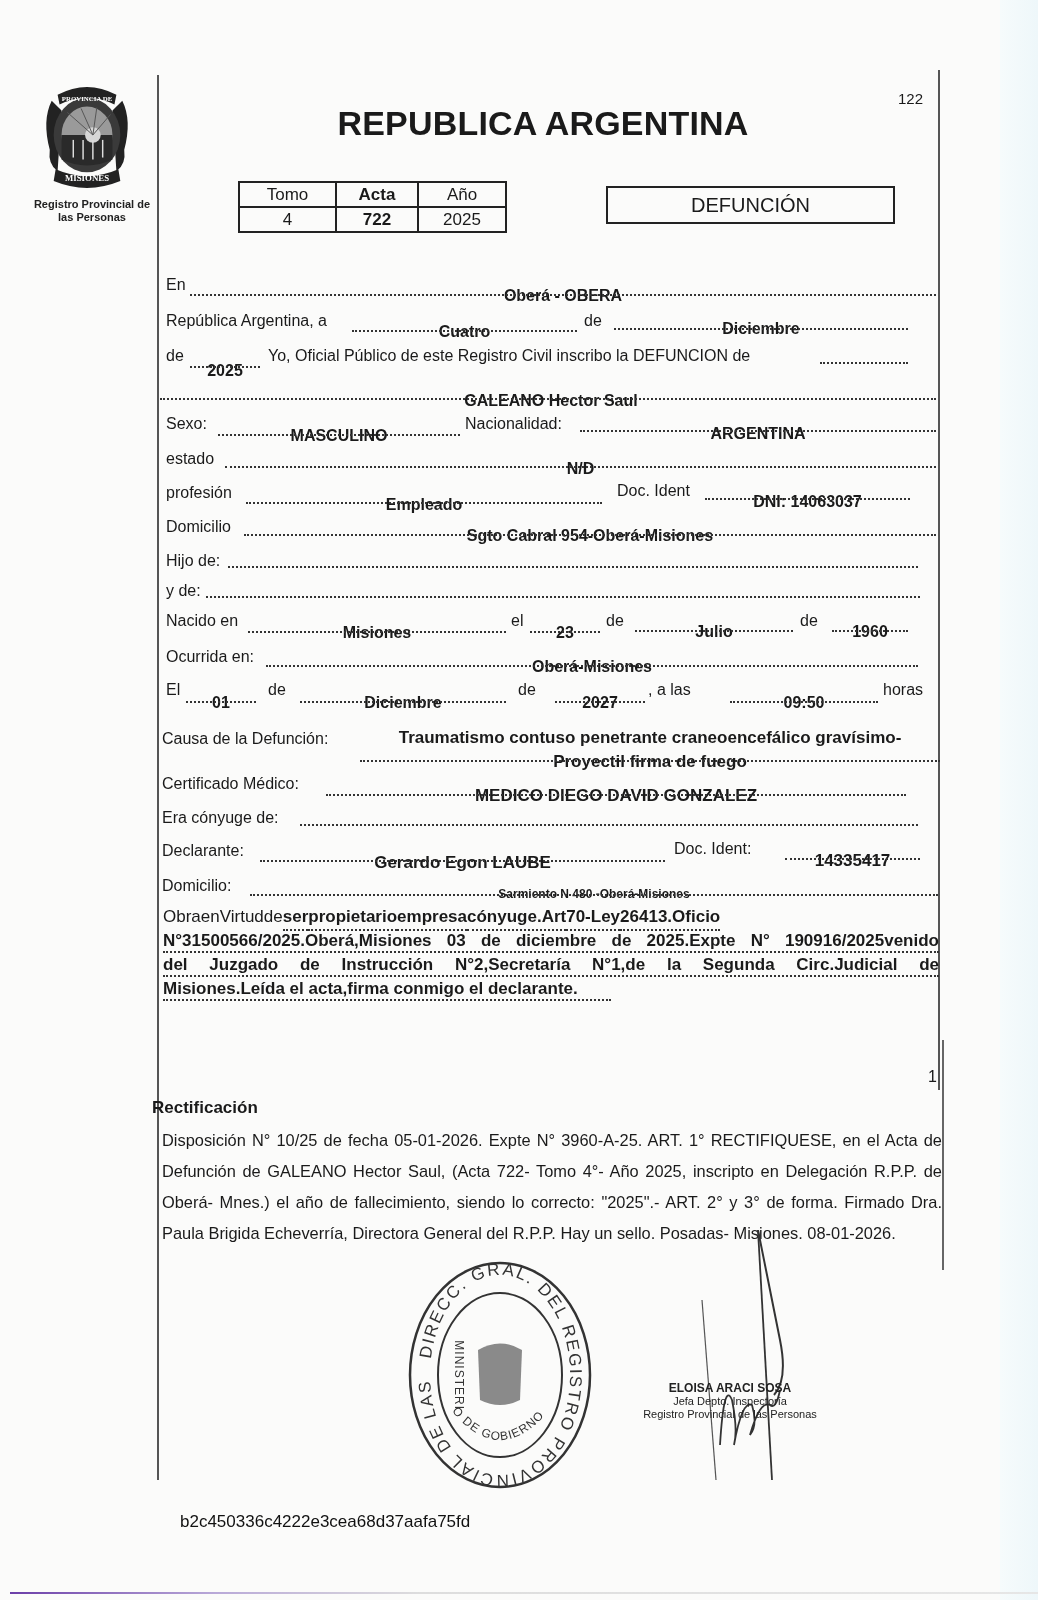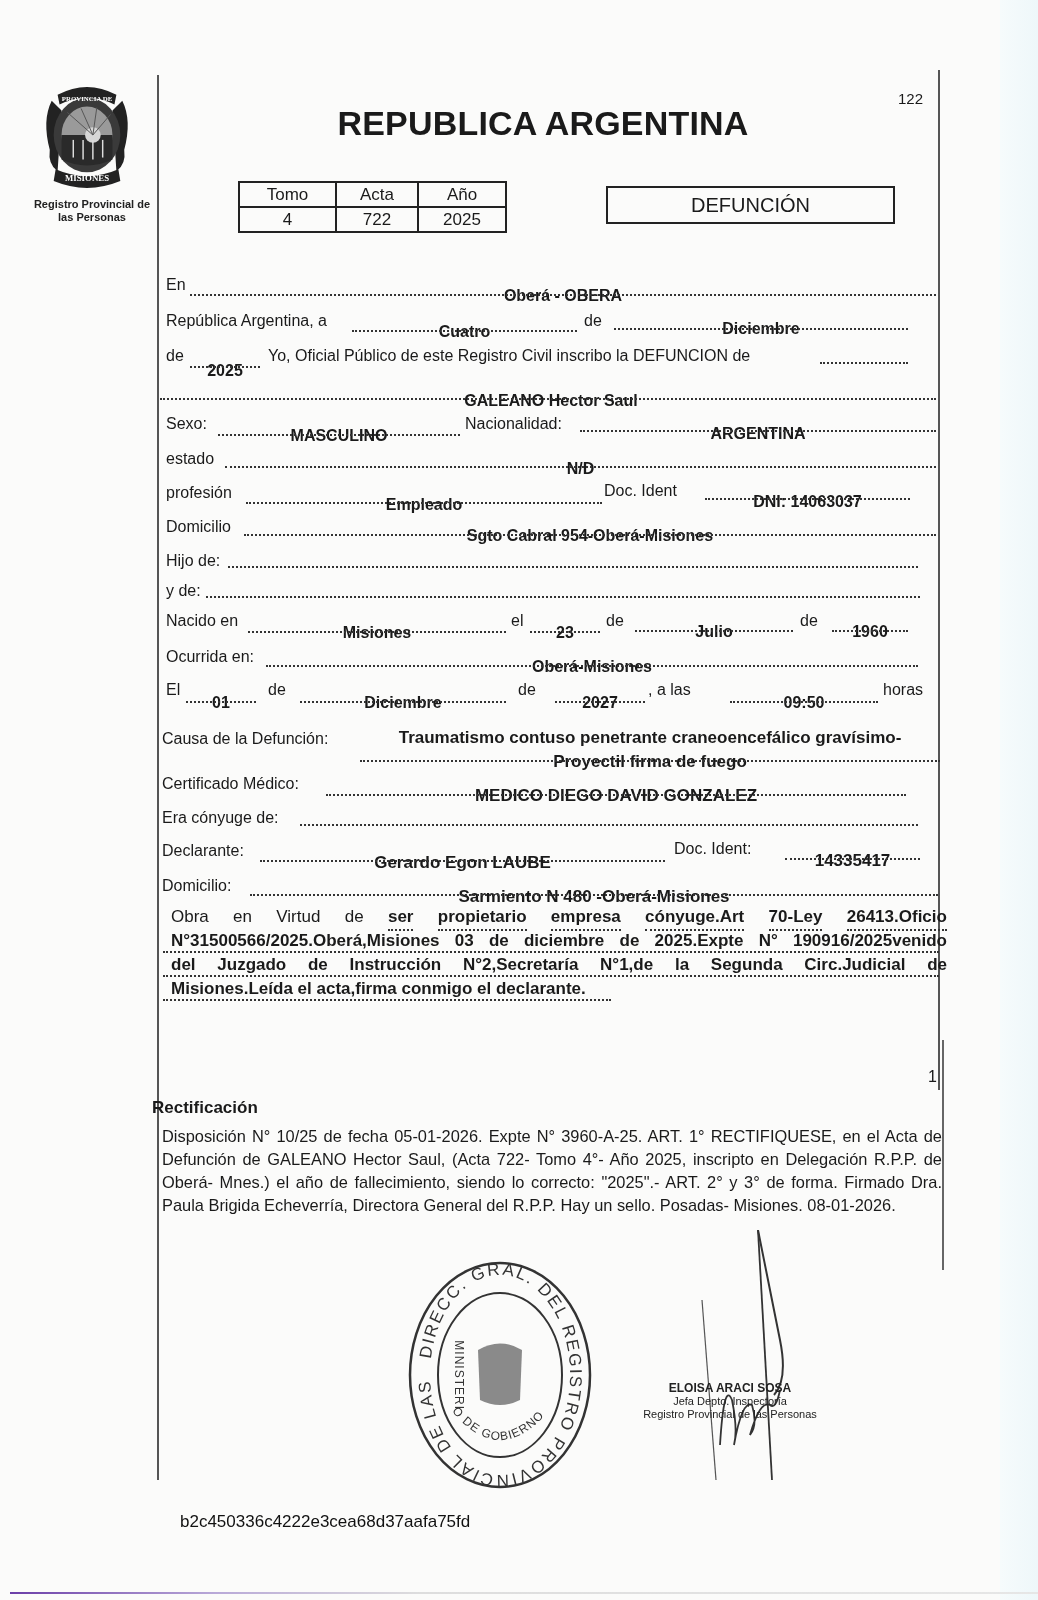--- a/index.html
+++ b/index.html
@@ -17,34 +17,34 @@
 
   .logo { position:absolute; left:22px; top:80px; width:140px; }
   .emblem { width:98px; height:110px; margin:0 0 0 16px; }
   .logo-caption { font-size:11px; font-weight:bold; text-align:center; line-height:13px; margin-top:4px; color:#222; }
 
   .folio { position:absolute; left:898px; top:78px; font-size:15px;margin-top:12px; }
   .title { position:absolute; left:0; width:1038px; top:104px; text-align:center; font-size:34px; font-weight:bold; letter-spacing:0.2px; padding-left:48px; box-sizing:border-box; }
 
   table.reg { position:absolute; left:238px; top:181px; border-collapse:collapse; font-size:17px; }
   table.reg td { border:2px solid #222; text-align:center; height:23px; padding:0; }
-  table.reg td.c1 { width:95px; } table.reg td.c2 { width:80px; } table.reg td.c3 { width:86px; }
+  table.reg td.c1 { width:95px; } table.reg td.c2 { width:80px;font-weight:bold; } table.reg td.c3 { width:86px; }
 
   .type-box { position:absolute; left:606px; top:186px; width:285px; height:34px; border:2px solid #222; text-align:center; line-height:34px; font-size:20px; }
   .lbl { position:absolute; font-size:16px; white-space:nowrap; }
   .val { position:absolute; font-weight:bold; font-size:16px; text-align:center; white-space:nowrap;margin-top:16px; }
   .dots { position:absolute; height:0; border-bottom:2px dotted #333; }
   .obra { position:absolute; left:163px; top:905px; width:776px; font-size:17px; line-height:24px; }
-  .obra-line { position:absolute; left:8px; width:776px; white-space:nowrap; display:flex; justify-content:space-between; }
+  .obra-line { position:absolute; left:0; width:776px; white-space:nowrap; display:flex; justify-content:flex-start; }
   .obra-line span.b { font-weight:bold; border-bottom:2px dotted #333; }
   .obra-dots { position:absolute; left:0; width:776px; border-bottom:2px dotted #333; }
 
   .rect-num { position:absolute; left:928px; top:1068px; font-size:16px; }
   .rect-title { position:absolute; left:152px; top:1098px; font-size:17px; font-weight:bold; }
-  .rect-text { position:absolute; left:162px; top:1125px; width:780px; font-size:16.4px; line-height:23px; text-align:justify; }
+  .rect-text { position:absolute; left:162px; top:1125px; width:780px; font-size:16.4px; line-height:31px; text-align:justify; }
 
   .seal { position:absolute; left:400px; top:1255px; width:200px; height:240px; }
   .sig { position:absolute; left:620px; top:1230px; width:240px; height:250px; }
   .sig-name { position:absolute; left:620px; top:1382px; width:220px; font-size:11px; line-height:13px; text-align:center; font-weight:bold; color:#222; }
   .sig-name .n { font-size:12px; }
   .sig-name .t { font-weight:normal; }
   .hash { position:absolute; left:180px; top:1512px; font-size:17px; color:#111; }
 </style>
 </head>
 <body>
@@ -133,21 +133,21 @@
 <div class="val" style="left:580px;top:409px;width:356px">ARGENTINA</div>
 <div class="dots" style="left:580px;top:430px;width:356px"></div>
 
 <div class="lbl" style="left:166px;top:450px">estado</div>
 <div class="val" style="left:225px;top:444px;width:711px">N/D</div>
 <div class="dots" style="left:225px;top:466px;width:711px"></div>
 
 <div class="lbl" style="left:166px;top:484px">profesión</div>
 <div class="val" style="left:246px;top:480px;width:356px">Empleado</div>
 <div class="dots" style="left:246px;top:502px;width:356px"></div>
-<div class="lbl" style="left:604px;top:482px">Doc. Ident</div>
+<div class="lbl" style="left:617px;top:482px">Doc. Ident</div>
 <div class="val" style="left:705px;top:477px;width:205px">DNI: 14063037</div>
 <div class="dots" style="left:705px;top:498px;width:205px"></div>
 
 <div class="lbl" style="left:166px;top:518px">Domicilio</div>
 <div class="val" style="left:244px;top:511px;width:692px">Sgto Cabral 954-Oberá-Misiones</div>
 <div class="dots" style="left:244px;top:534px;width:692px"></div>
 
 <div class="lbl" style="left:166px;top:552px">Hijo de:</div>
 <div class="dots" style="left:228px;top:566px;width:690px"></div>
 <div class="lbl" style="left:166px;top:582px">y de:</div>
@@ -197,21 +197,21 @@
 <div class="dots" style="left:300px;top:824px;width:618px"></div>
 
 <div class="lbl" style="left:162px;top:842px">Declarante:</div>
 <div class="val" style="left:260px;top:837px;width:405px;font-size:17px">Gerardo Egon LAUBE</div>
 <div class="dots" style="left:260px;top:860px;width:405px"></div>
 <div class="lbl" style="left:674px;top:840px">Doc. Ident:</div>
 <div class="val" style="left:785px;top:835px;width:135px;font-size:17px">14335417</div>
 <div class="dots" style="left:785px;top:858px;width:135px"></div>
 
 <div class="lbl" style="left:162px;top:877px">Domicilio:</div>
-<div class="val" style="left:250px;top:871px;width:688px;font-size:17px">Sarmiento N 480 -Oberá-Misiones</div>
+<div class="val" style="left:250px;top:871px;width:688px;font-size:12px">Sarmiento N 480 -Oberá-Misiones</div>
 <div class="dots" style="left:250px;top:894px;width:688px"></div>
 
 <div class="obra">
   <div class="obra-line" style="top:0">
     <span>Obra</span>
     <span>en</span>
     <span>Virtud</span>
     <span>de</span>
     <span class="b">ser</span>
     <span class="b">propietario</span>

